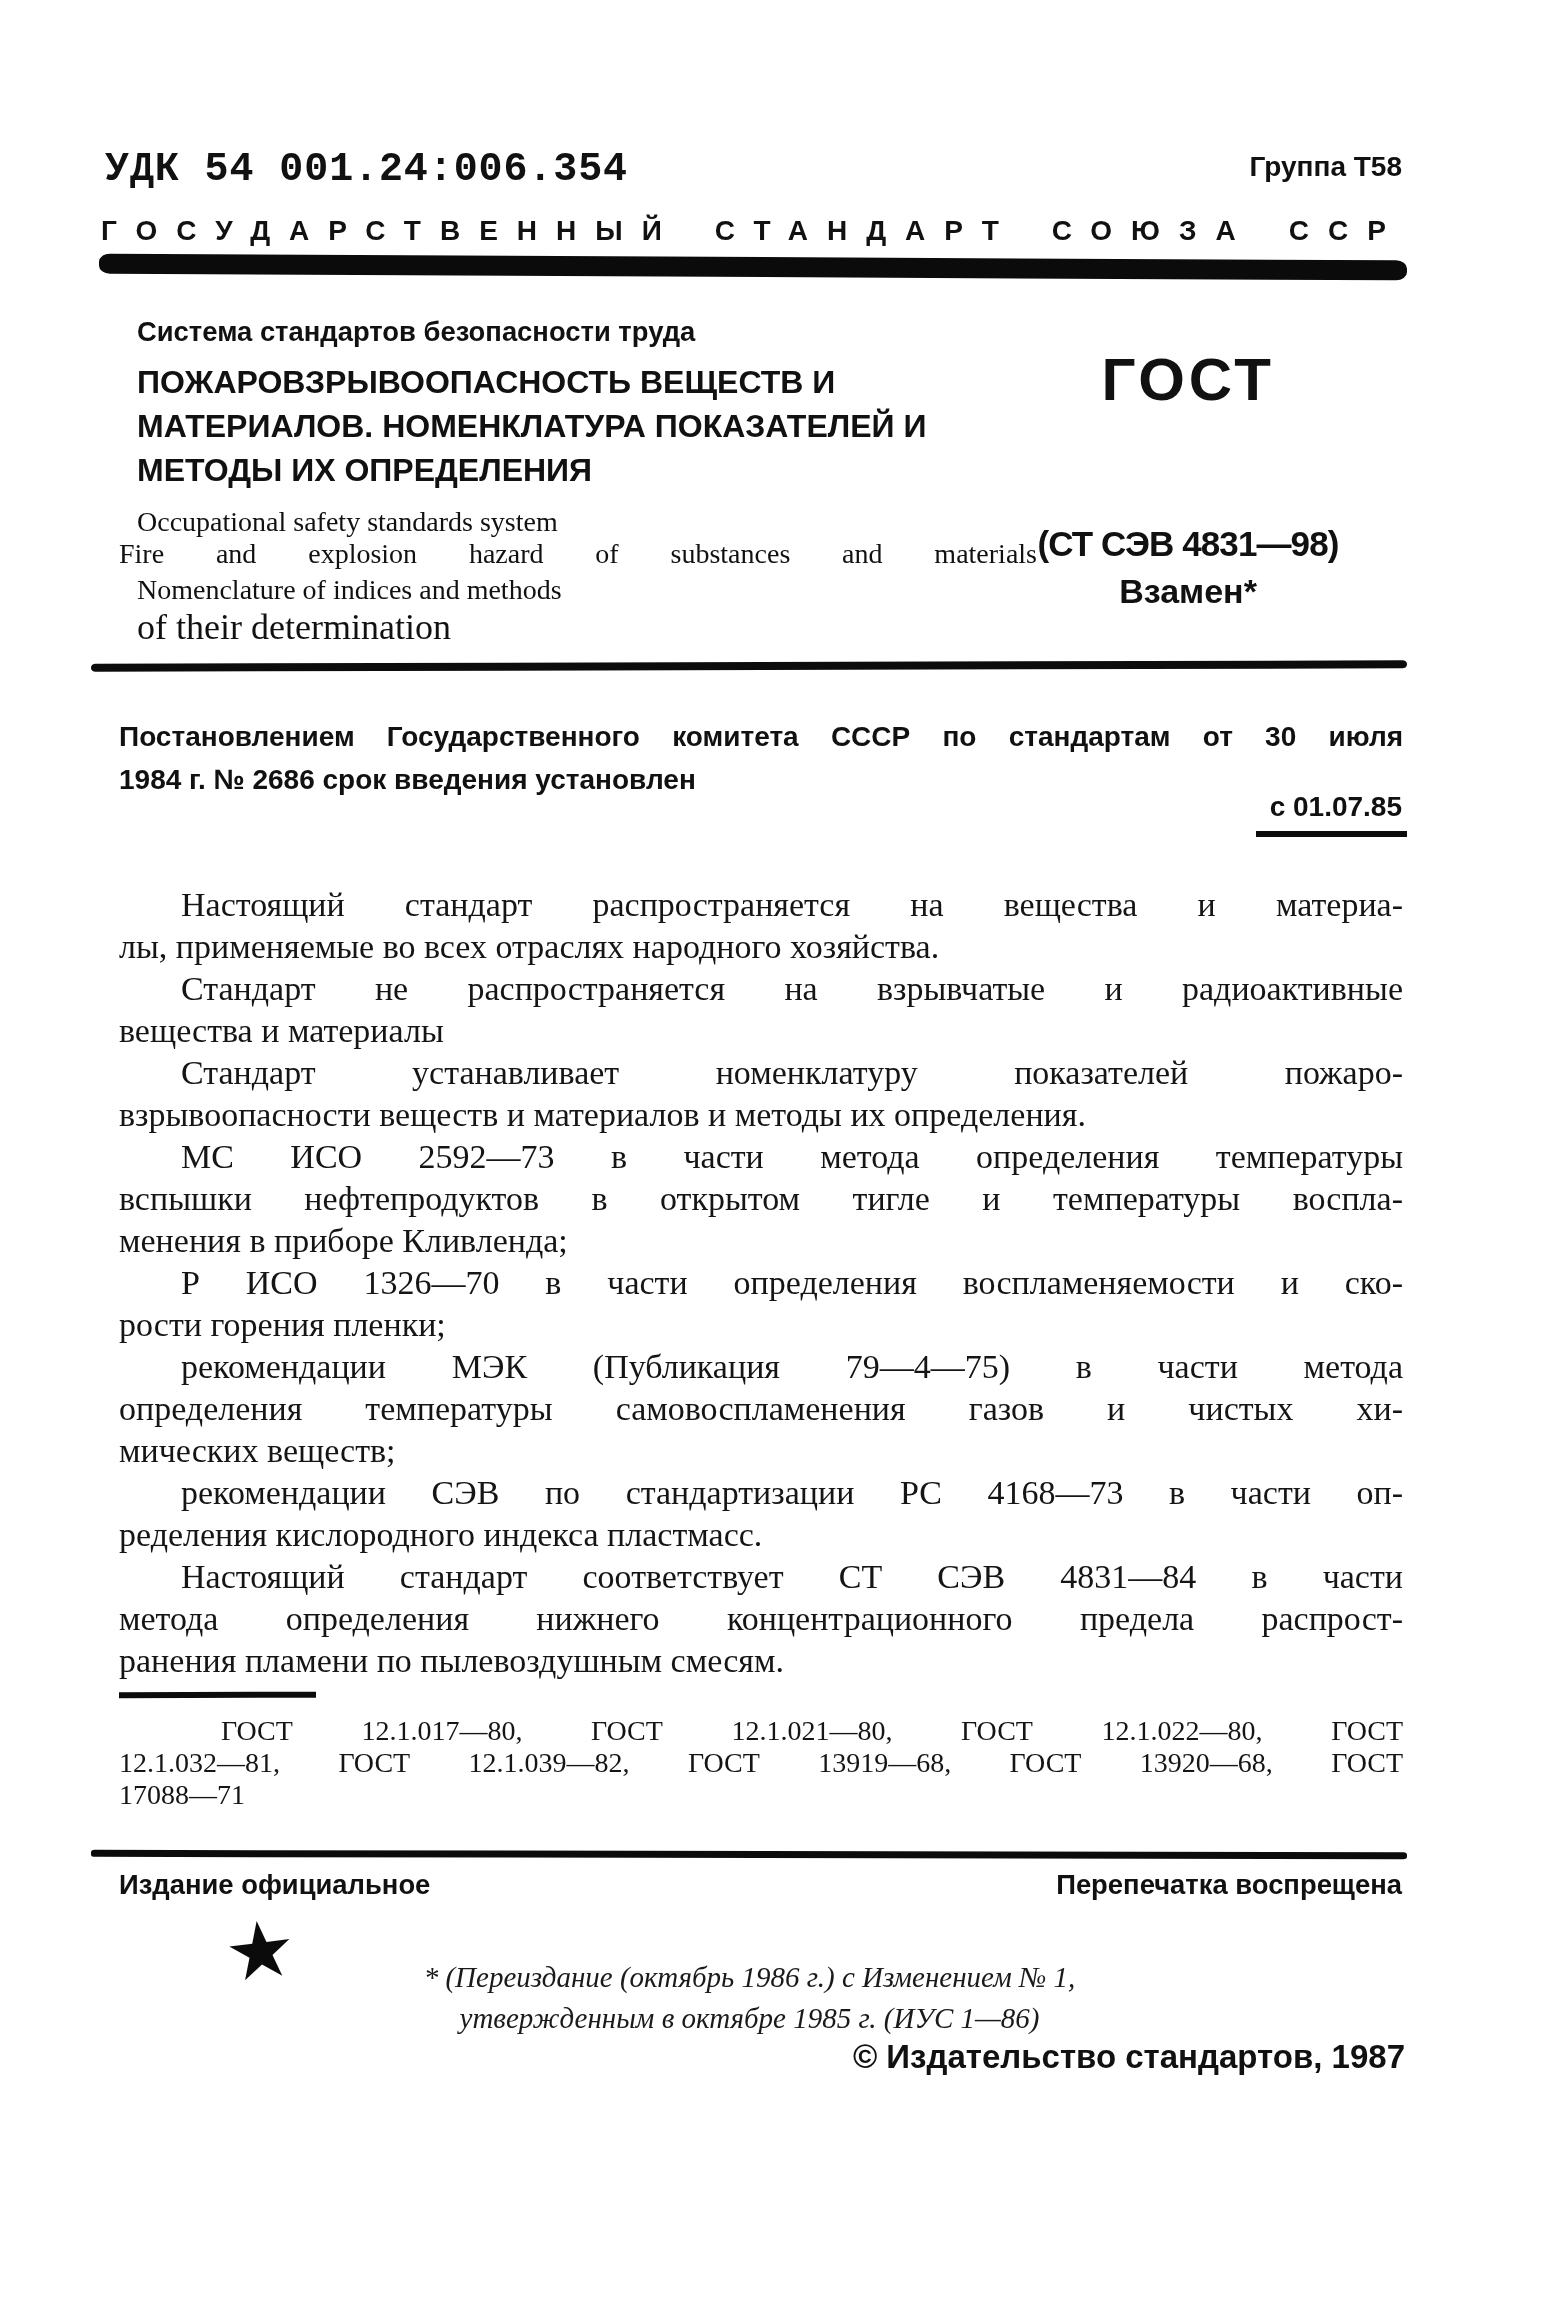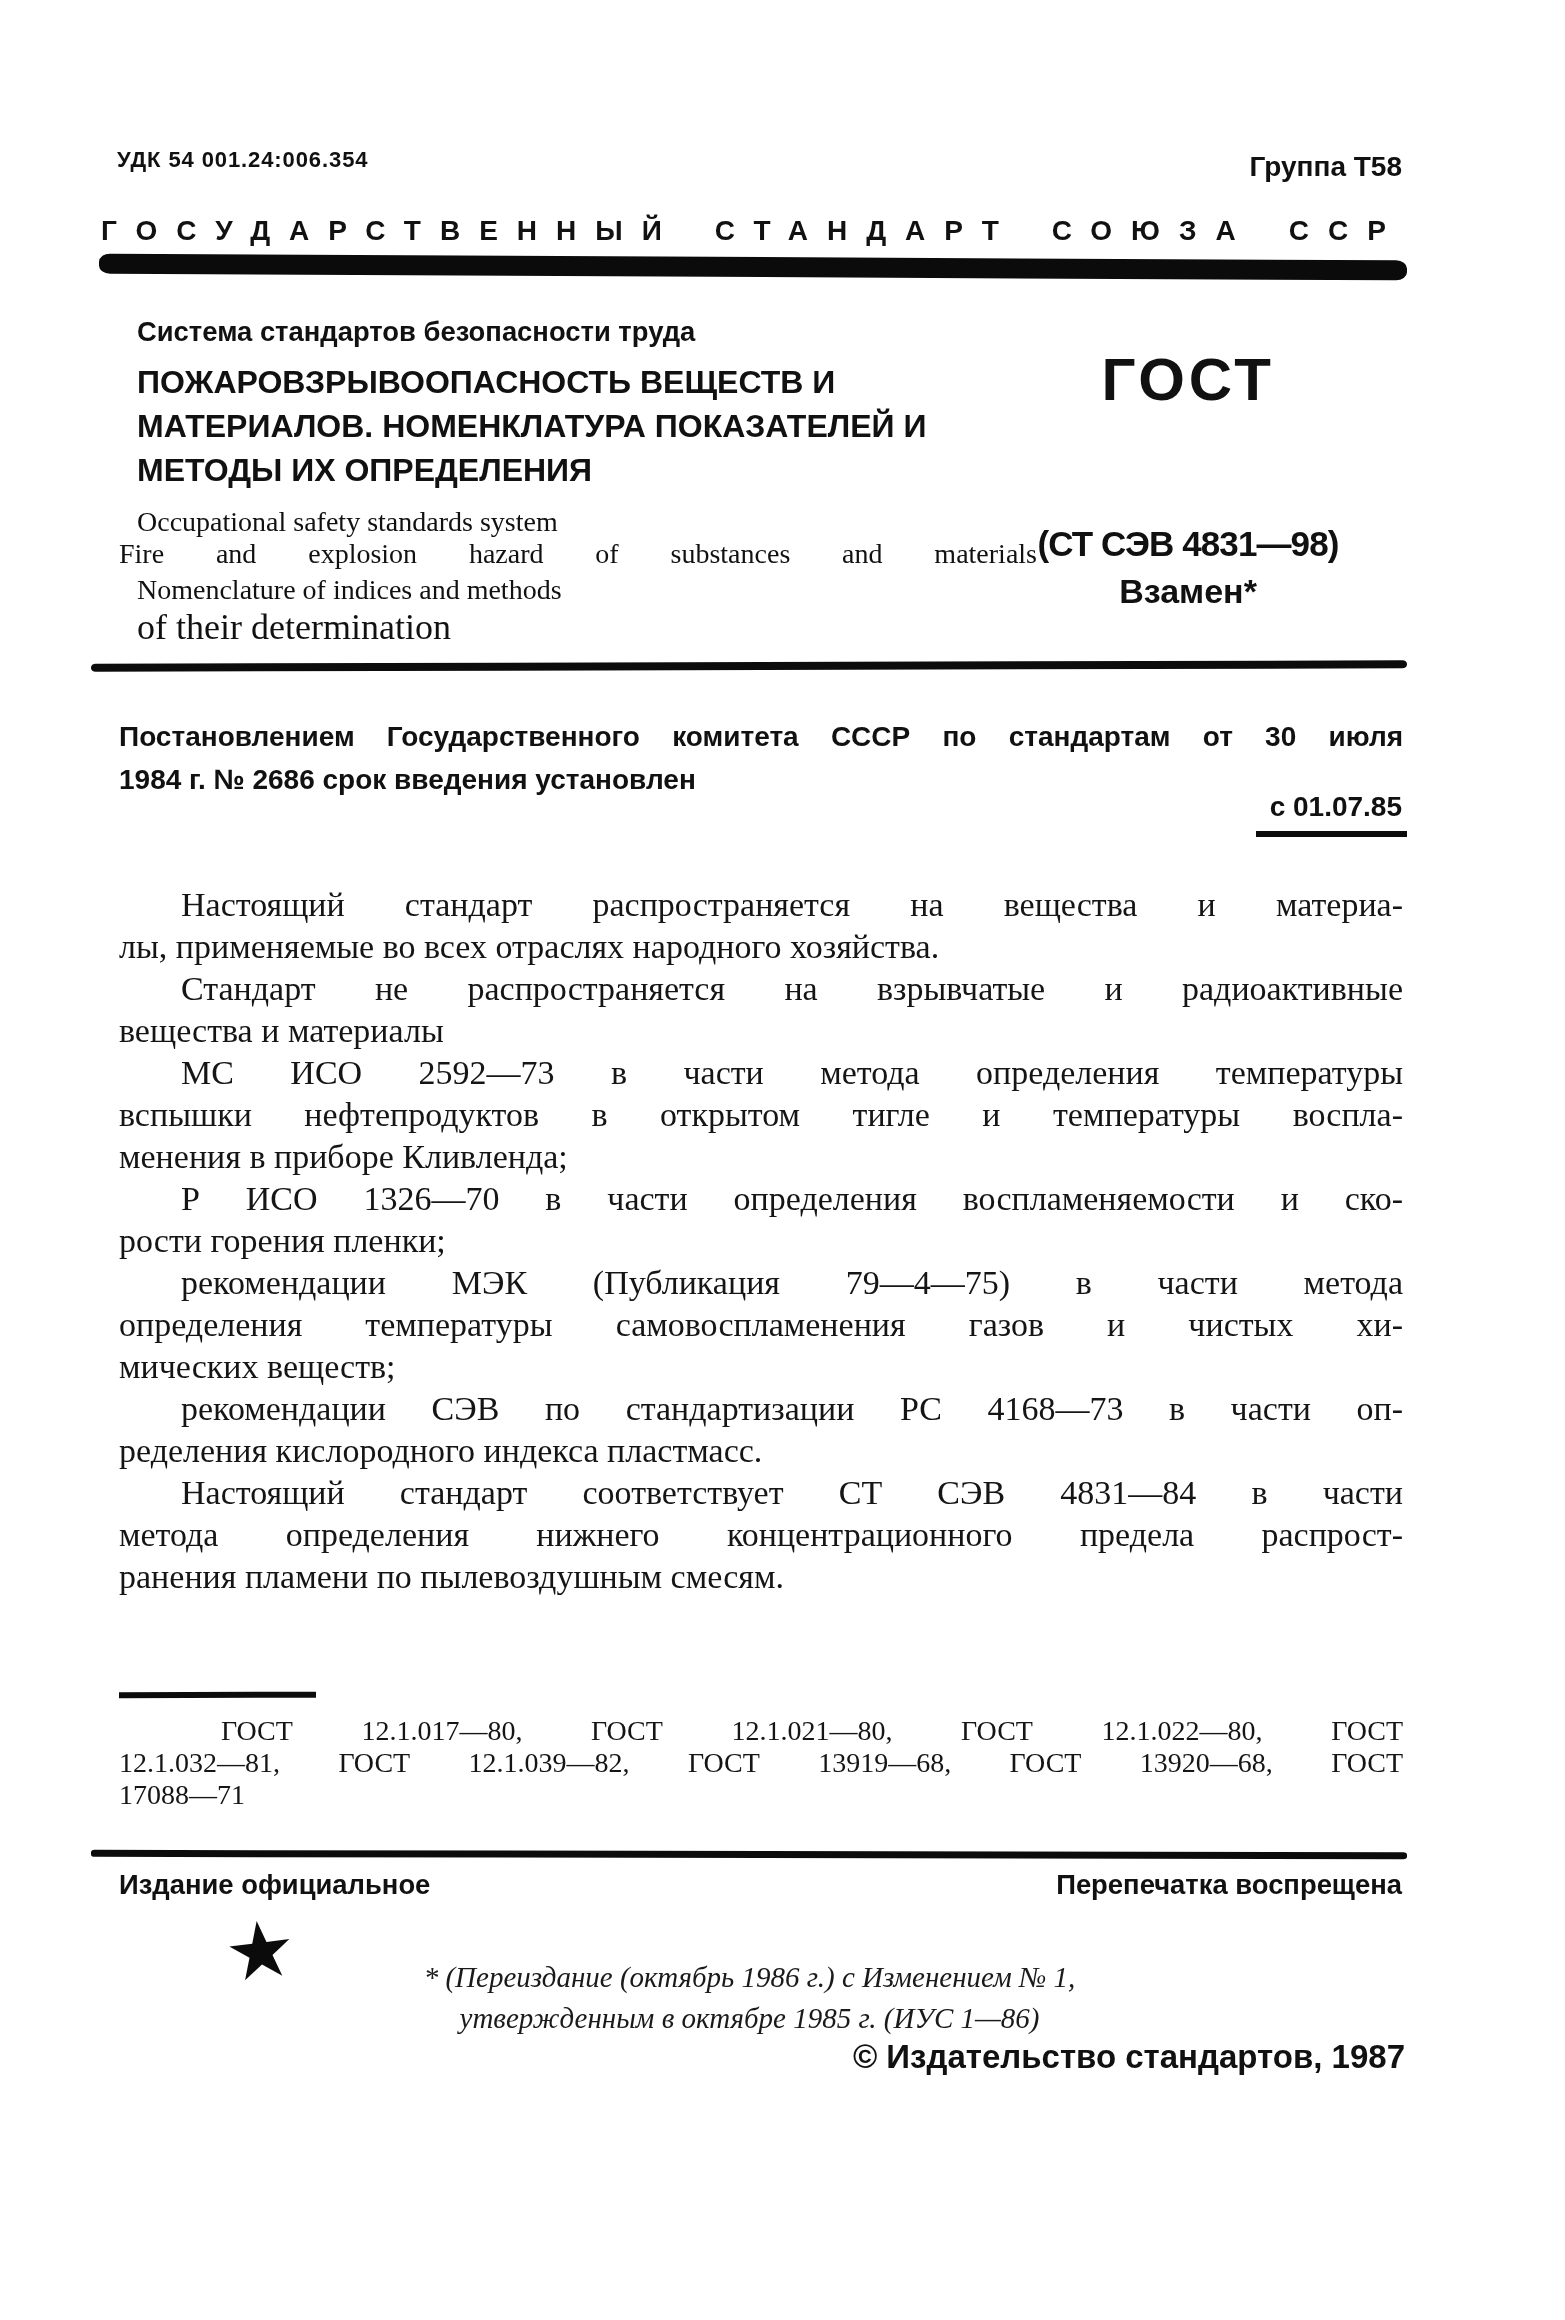--- a/index.html
+++ b/index.html
@@ -18,21 +18,21 @@
   
   .tline{white-space:normal;}
   .jl{text-align:justify;text-align-last:justify;}
   .ll{text-align:left;text-align-last:left;}
   .first{padding-left:0;}
   .body-text .first{padding-left:62px;}
   .refs .first{padding-left:102px;}
   .revision .tline{text-align:center !important;text-align-last:center !important;}
 
   
-  .udk{left:117px;top:147px;font-size:22px;letter-spacing:0.9px;}
+  .udk{left:105px;top:147px;font-size:40px;letter-spacing:0.9px;font-family:Liberation Mono, monospace;}
   .group{right:163px;top:151px;font-size:28px;text-align:right;}
   .banner{left:101px;top:215px;width:1302px;font-size:28px;letter-spacing:19px;word-spacing:7.3px;text-align:center;white-space:nowrap;}
   .banner-bar{left:99px;top:257px;width:1308px;height:20px;background:#0b0b0b;border-radius:11px/8.2px;transform:rotate(0.3deg);}
 
   
   .tcol{left:137px;width:813px;text-align:left;white-space:nowrap;}
   .sysline{top:316px;font-size:27.4px;}
   .t1{top:364px;font-size:32px;}
   .t2{top:408px;font-size:32px;}
   .t3{top:452px;font-size:32px;}
@@ -110,20 +110,24 @@
   <div class="abs serif body-text">
       <div class="para">
         <div class="tline jl first">Настоящий стандарт распространяется на вещества и материа-</div>
         <div class="tline ll">лы, применяемые во всех отраслях народного хозяйства.</div>
       </div>
       <div class="para">
         <div class="tline jl first">Стандарт не распространяется на взрывчатые и радиоактивные</div>
         <div class="tline ll">вещества и материалы</div>
       </div>
       <div class="para">
+        <div class="tline jl first">Стандарт устанавливает номенклатуру показателей пожаро-</div>
+        <div class="tline ll">взрывоопасности веществ и материалов и методы их определения.</div>
+      </div>
+      <div class="para">
         <div class="tline jl first">МС ИСО 2592—73 в части метода определения температуры</div>
         <div class="tline jl">вспышки нефтепродуктов в открытом тигле и температуры воспла-</div>
         <div class="tline ll">менения в приборе Кливленда;</div>
       </div>
       <div class="para">
         <div class="tline jl first">Р ИСО 1326—70 в части определения воспламеняемости и ско-</div>
         <div class="tline ll">рости горения пленки;</div>
       </div>
       <div class="para">
         <div class="tline jl first">рекомендации МЭК (Публикация 79—4—75) в части метода</div>

